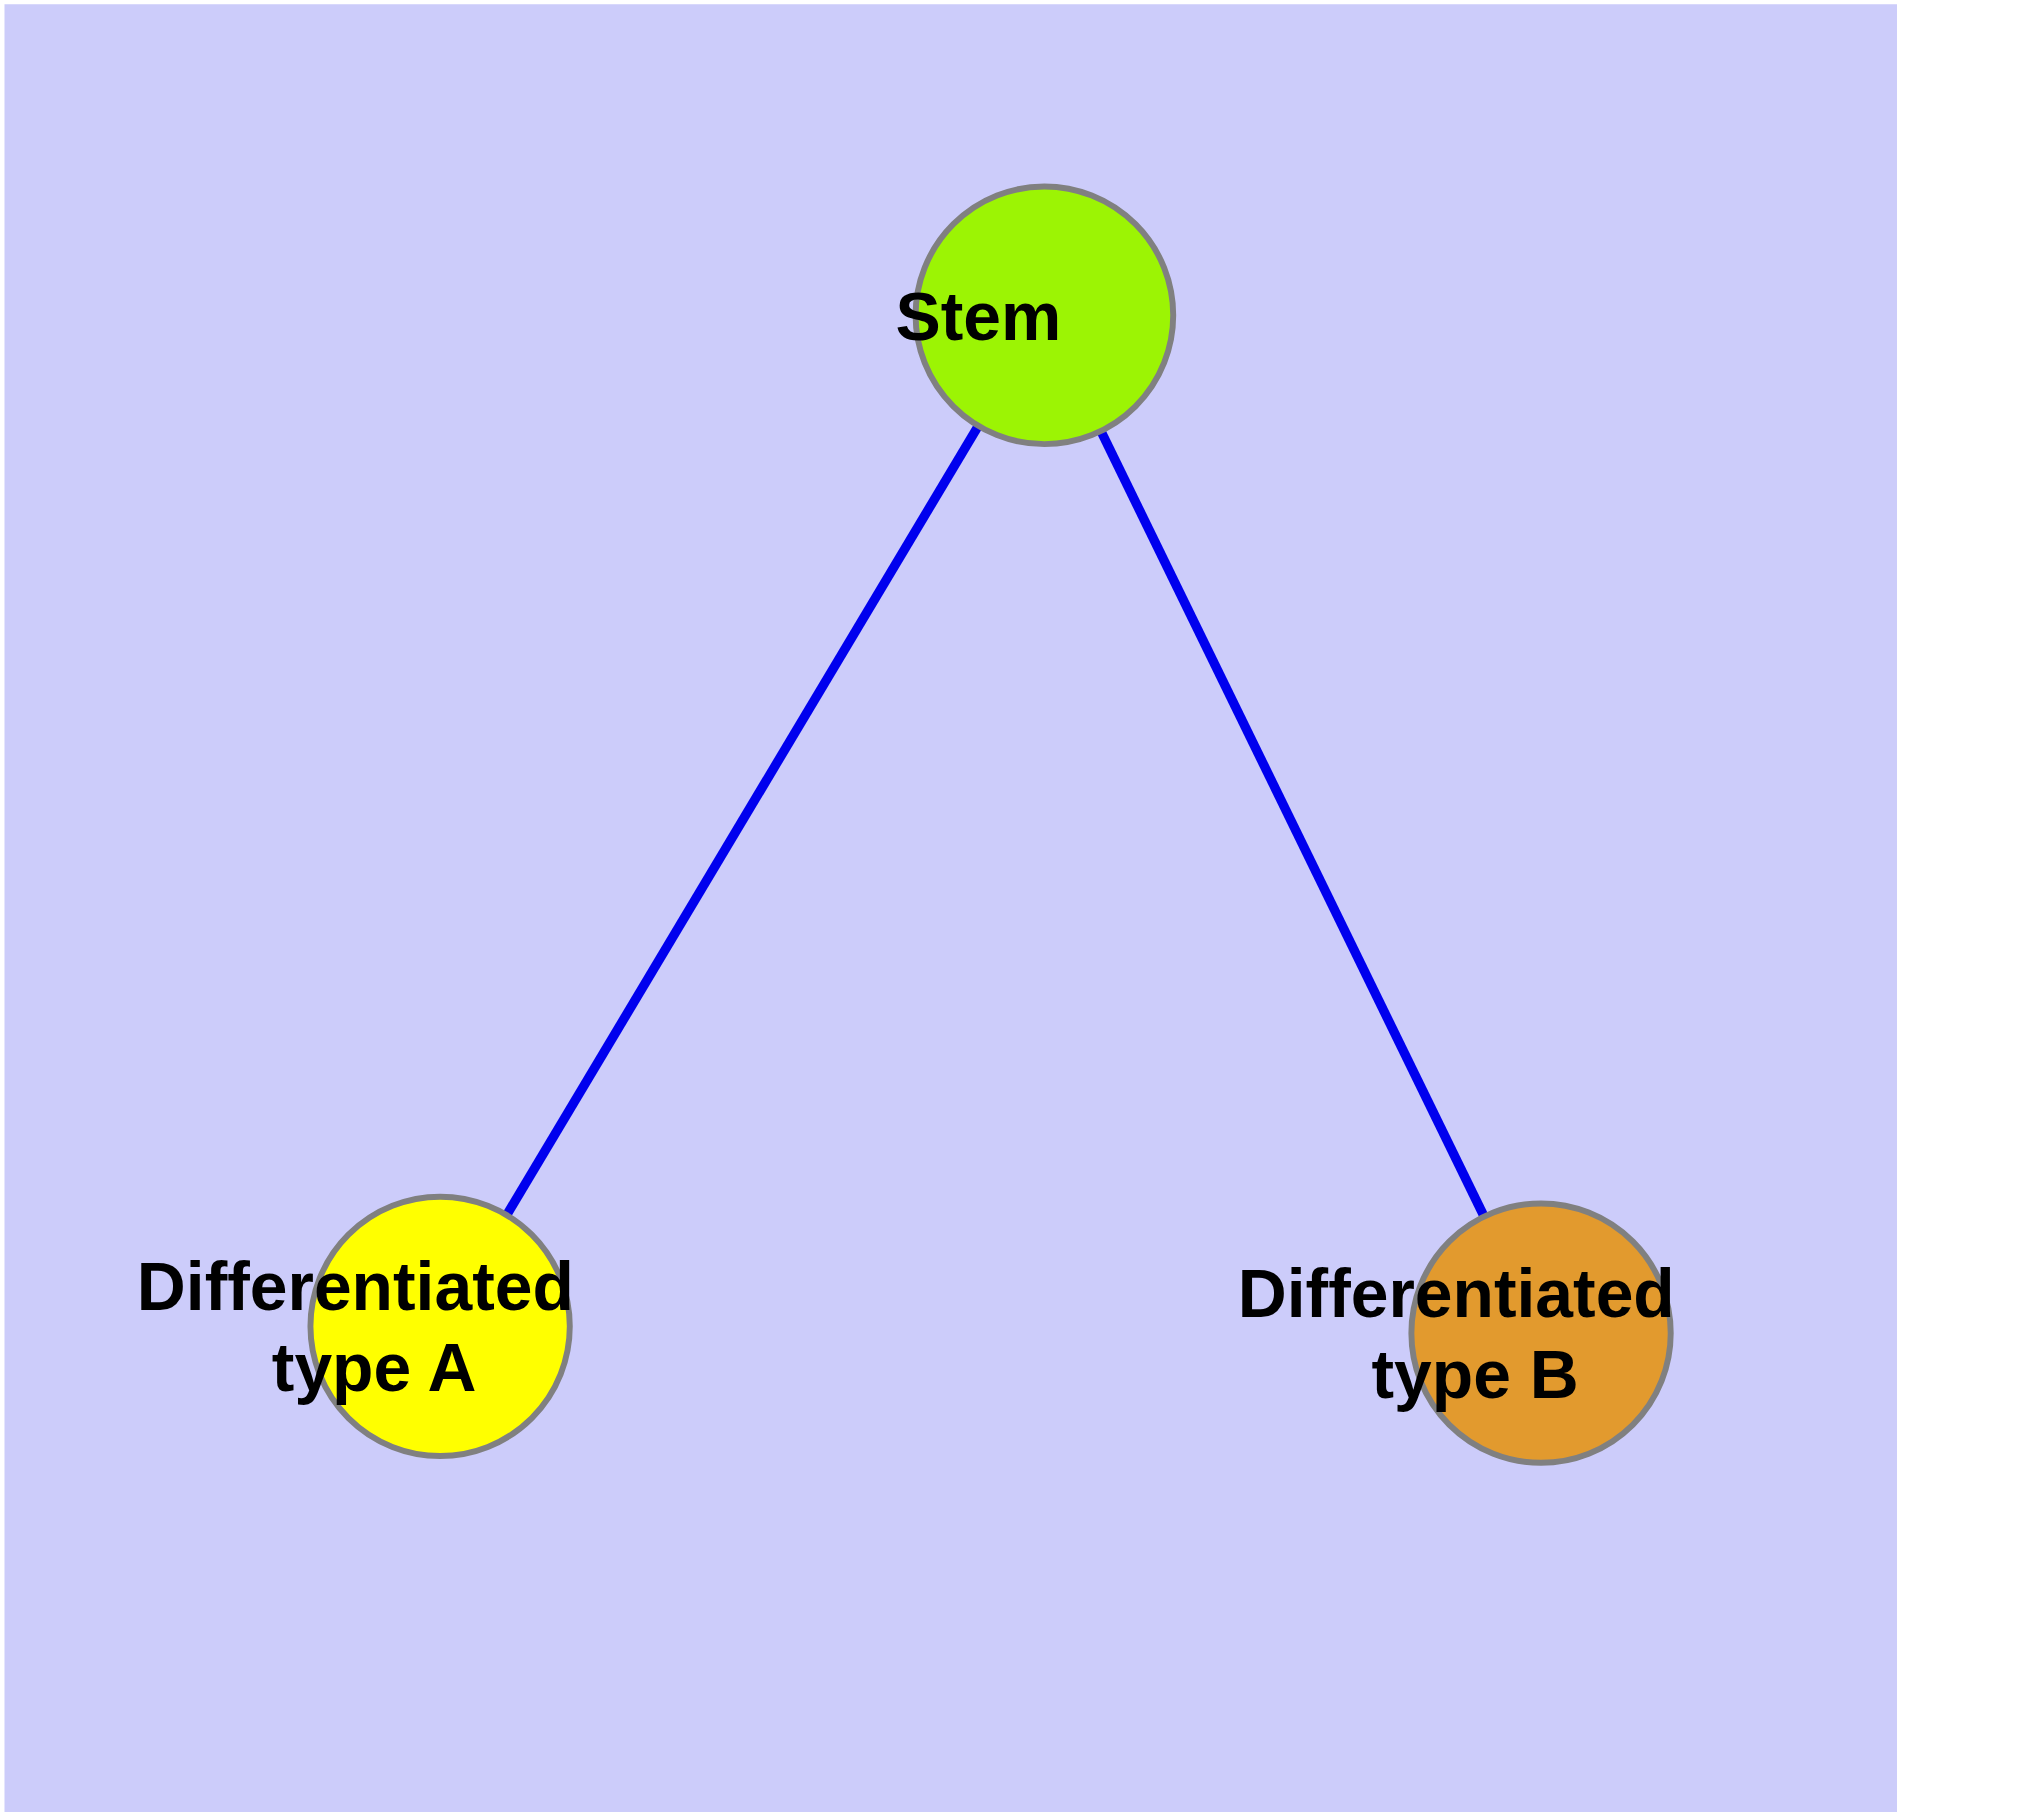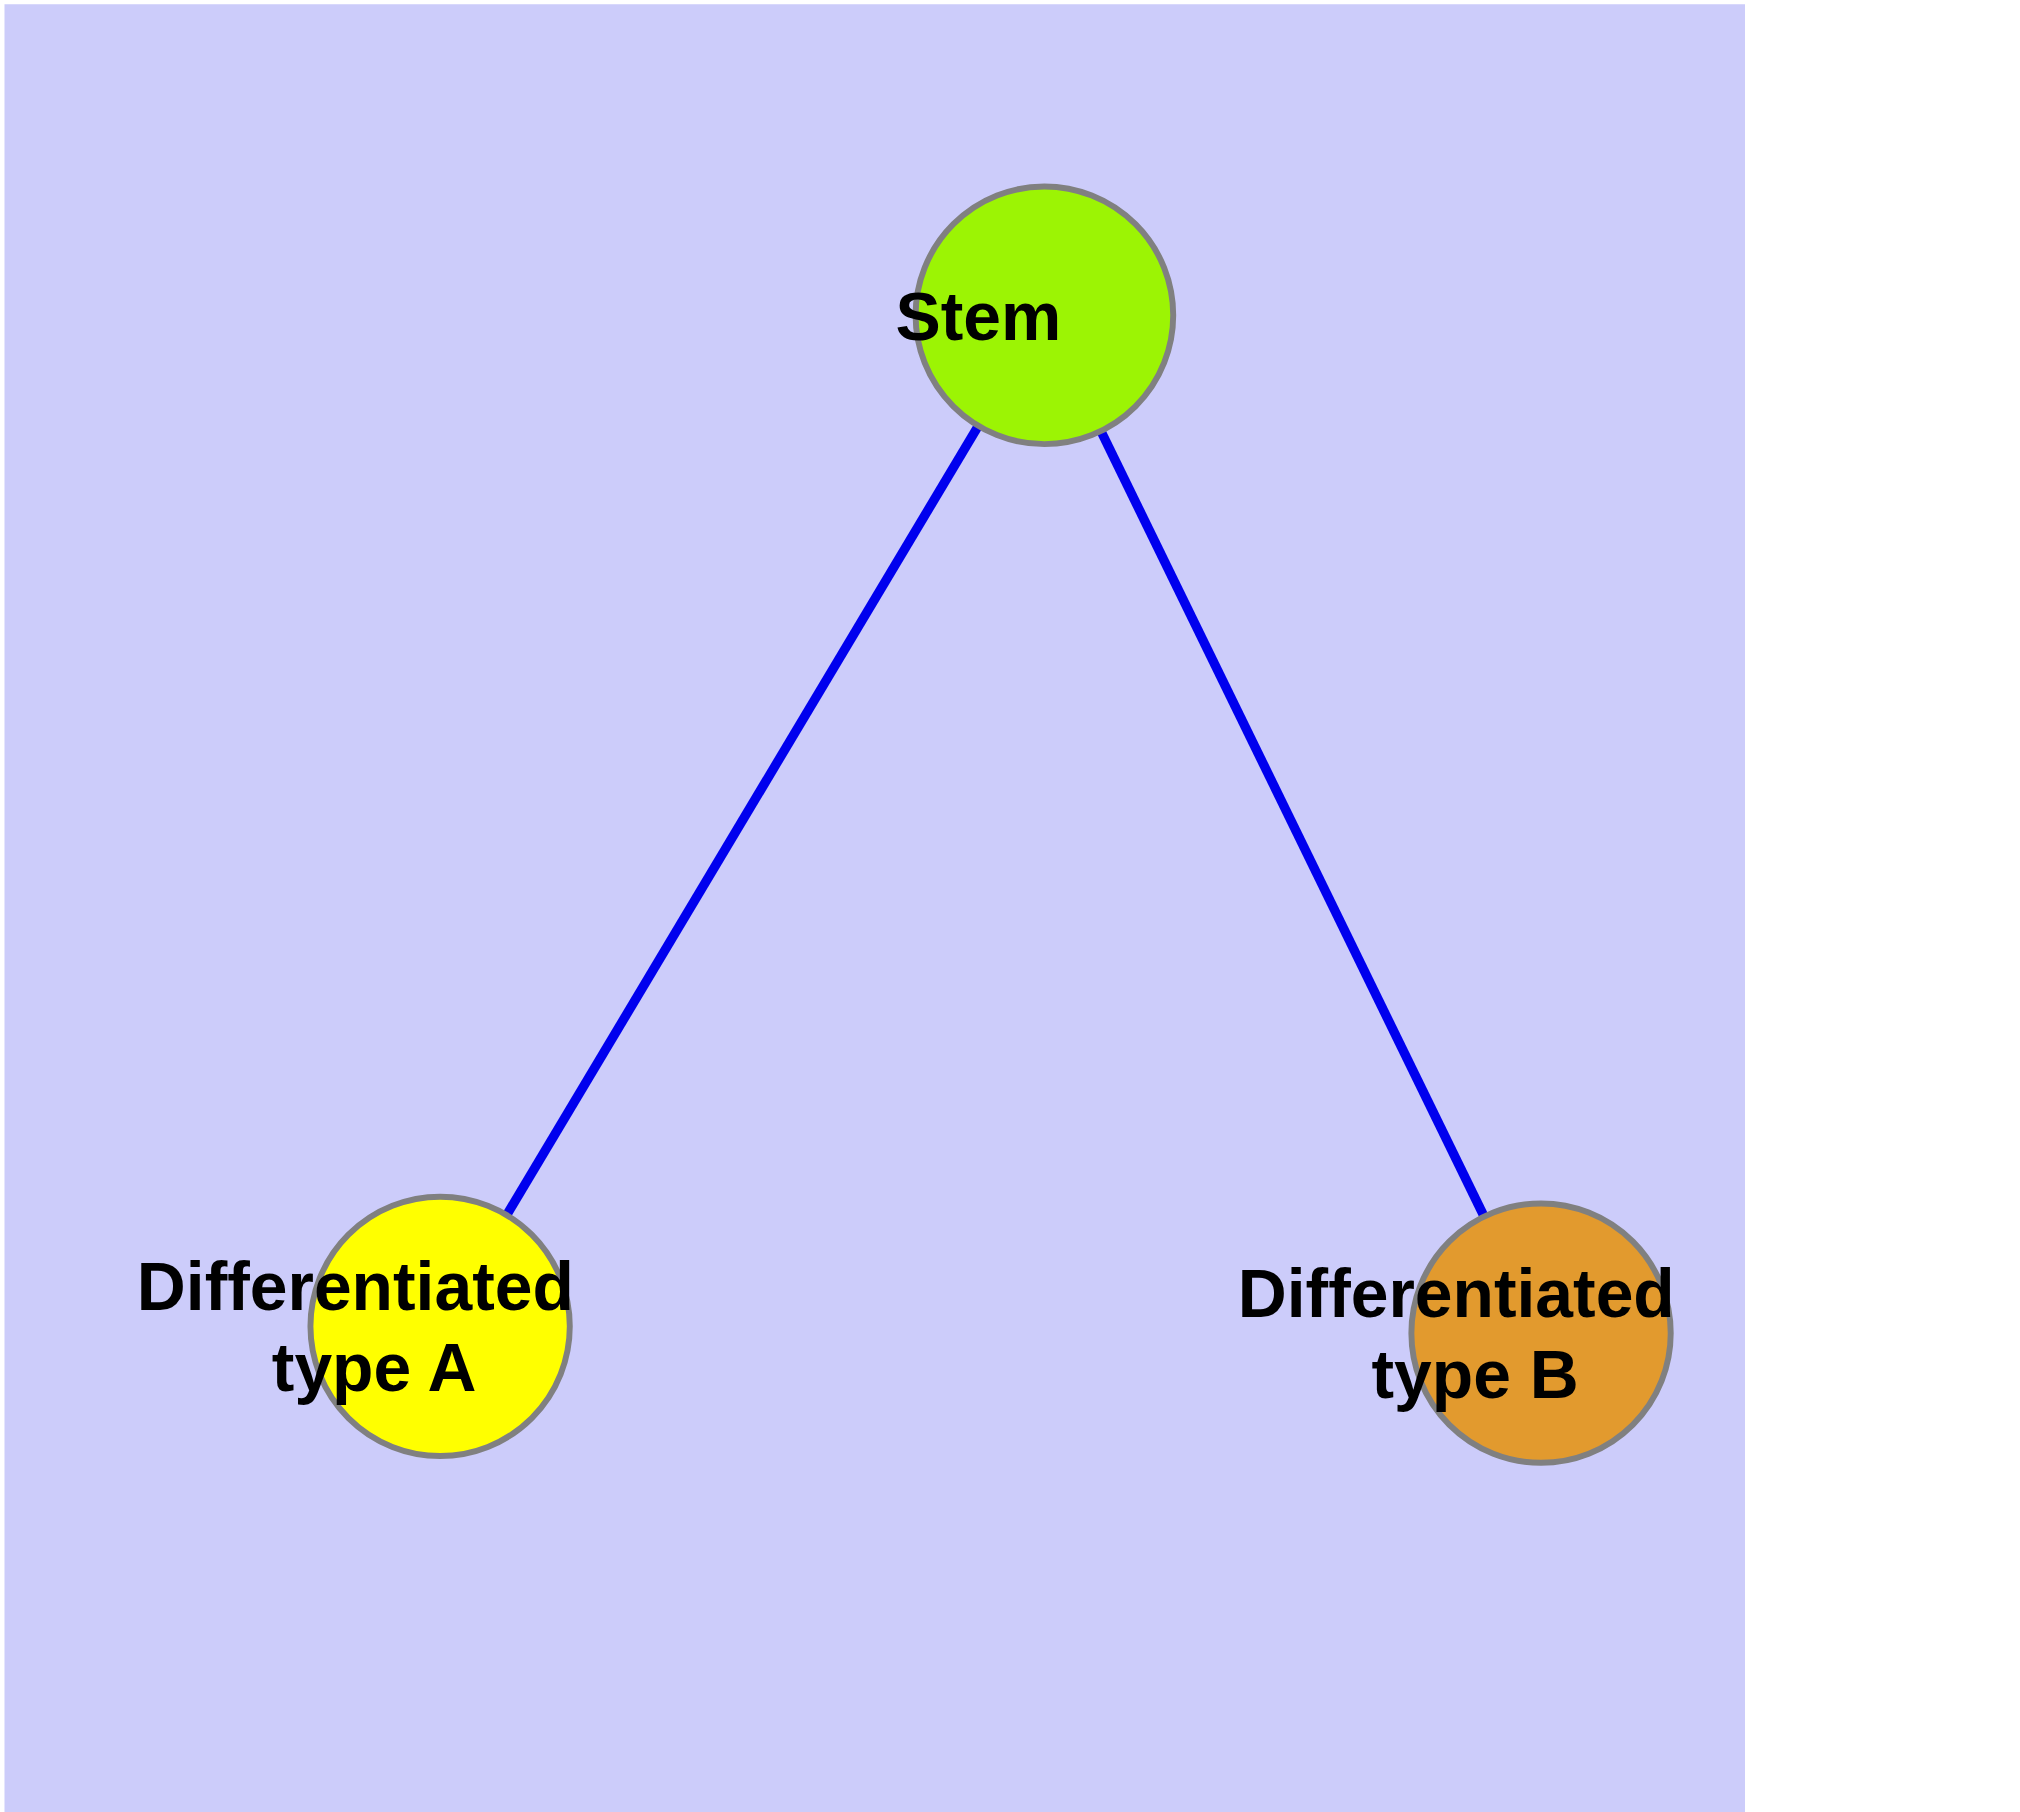--- a/index.html
+++ b/index.html
@@ -30,21 +30,21 @@
     fill: #000000;
     text-anchor: middle;
     dominant-baseline: auto;
     paint-order: normal;
     white-space: pre;
   }
 </style>
 </head>
 <body style="background: rgb(255, 255, 255);">
 
-<div id="canvas" style="width: 1745px; height: 1812px; background: rgb(255, 255, 255);">
+<div id="canvas" style="width: 1897px; height: 1812px; background: rgb(255, 255, 255);">
   <svg id="graph-svg" viewBox="0 0 2384 2138" xmlns="http://www.w3.org/2000/svg">
 
     <rect id="bg-rect" x="5" y="5" width="2379" height="2133" fill="#ccccfa"></rect>
 
     <g id="edge-layer">
       <line id="edge-stem-to-a" x1="1154.0219274946057" y1="502.4738295917747" x2="597.4910861402982" y2="1433.6677899503848" stroke="#0000ee" stroke-width="11" stroke-linecap="butt"></line>
       <line id="edge-stem-to-b" x1="1298.653837665941" y1="508.60624409009415" x2="1750.9076502441515" y2="1435.4950306198393" stroke="#0000ee" stroke-width="11" stroke-linecap="butt"></line>
     </g>
 
     <g id="node-layer">

